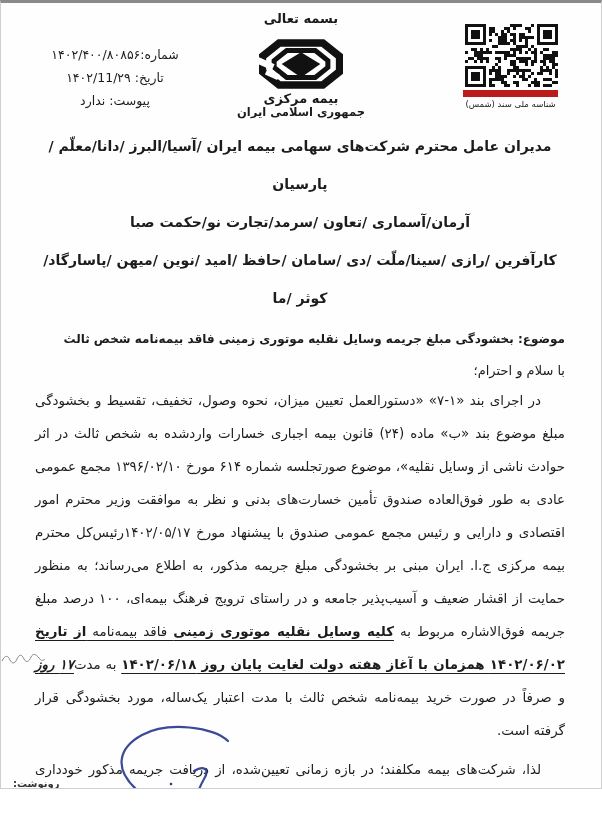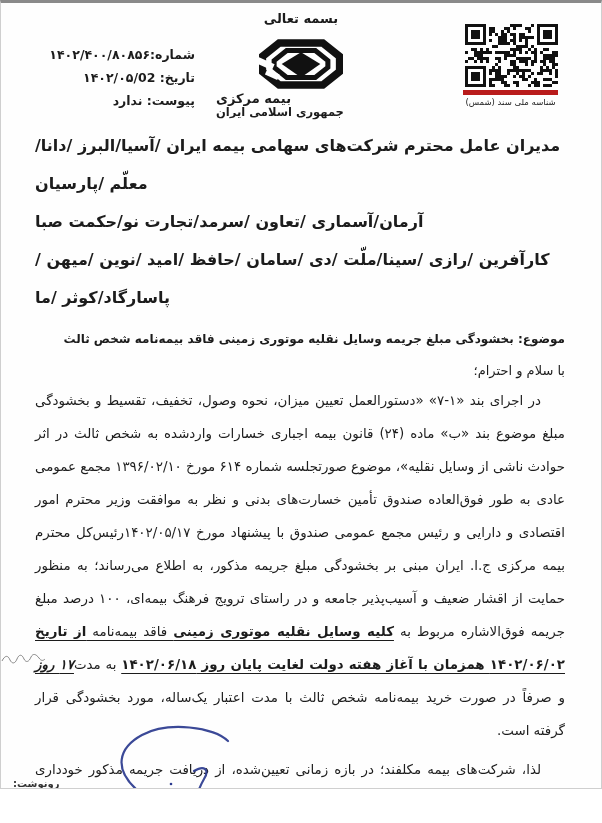--- a/index.html
+++ b/index.html
@@ -6,31 +6,31 @@
   html,body { background:#fff; }
   .page {
     position:relative; width:602px; height:789px; background:#fefefe;
     border:1px solid #cfcfcf; border-top:3px solid #8a8a8a;
     font-family:"DejaVu Sans", sans-serif; color:#1c1c1c; direction:rtl;
     overflow:hidden;
   }
   .besmele { position:absolute; top:8px; left:0; width:100%; text-align:center;
     font-size:13px; font-weight:600; }
   .refblock { position:absolute; top:40px; left:34px; width:160px;
-    direction:rtl; text-align:right; font-size:12.5px; font-weight:700; line-height:23px; }
+    direction:rtl; text-align:center; font-size:12.5px; font-weight:400; line-height:23px; }
   .logo { position:absolute; top:36px; left:50%; transform:translateX(-50%);
-    width:170px; text-align:left; }
+    width:170px; text-align:center; }
   .logo svg { display:block; margin:0 auto; }
   .logo-l1 { font-size:13px; font-weight:800; letter-spacing:1px; margin-top:2px; }
   .logo-l2 { font-size:11.5px; font-weight:800; margin-top:-1px; }
   .qrbox { position:absolute; top:21px; left:462px; width:95px; text-align:center; }
   .qrbox svg { display:block; }
-  .qr-caption { font-size:8.5px; margin-top:3px; color:#222; border-top:5px solid #b91c1c; padding-top:2px;}
+  .qr-caption { font-size:8.5px; margin-top:3px; color:#222; border-top:7px solid #b91c1c; padding-top:2px;}
   .content { position:absolute; top:124px; right:36px; left:34px; }
-  .recipients p { font-size:16px; font-weight:700; line-height:38px; text-align:left; }
+  .recipients p { font-size:14px; font-weight:700; line-height:38px; text-align:center; }
   .subject { margin-top:12px; font-size:12px; font-weight:800; line-height:20px; }
   .greeting { margin-top:14px; font-size:13px; }
   .bodytext { margin-top:6px; font-size:13.4px; line-height:33px;
     text-align:justify; text-justify:inter-word; }
   .bodytext.indent { text-indent:24px; }
   .seg-bold { font-weight:700; }
   .seg-italic { font-style:italic; }
   .seg-underline { text-decoration:underline; text-underline-offset:4px; text-decoration-thickness:1px; }
   .signature { position:absolute; top:718px; left:70px; width:200px; text-align:center; }
   .sig-name { font-size:11.5px; font-weight:600; margin-top:-6px; }
@@ -40,21 +40,21 @@
 </style>
 </head>
 <body>
 
 <div class="page">
 
   <div class="besmele">بسمه تعالی</div>
 
   <div class="refblock">
     <div>شماره:۱۴۰۲/۴۰۰/۸۰۸۵۶</div>
-    <div>تاریخ: ۱۴۰۲/۰۵/02</div>
+    <div>تاریخ: ۱۴۰۲/11/۲۹</div>
     <div>پیوست: ندارد</div>
   </div>
 
   <div class="logo">
     <span>
       <svg width="84" height="50" viewBox="0 0 100 58" aria-hidden="true">
         <polygon points="24,4 76,4 96,20 96,38 76,54 24,54 4,38 4,20" fill="none" stroke="#111" stroke-width="9"></polygon>
         <polygon points="33,13 67,13 82,25 82,33 67,45 33,45 18,33 18,25" fill="none" stroke="#111" stroke-width="6"></polygon>
         <polygon points="50,15 73,29 50,45 27,29" fill="#111"></polygon>
         <rect x="-6" y="24" width="24" height="8" fill="#fefefe" transform="rotate(24 6 28)"></rect>

